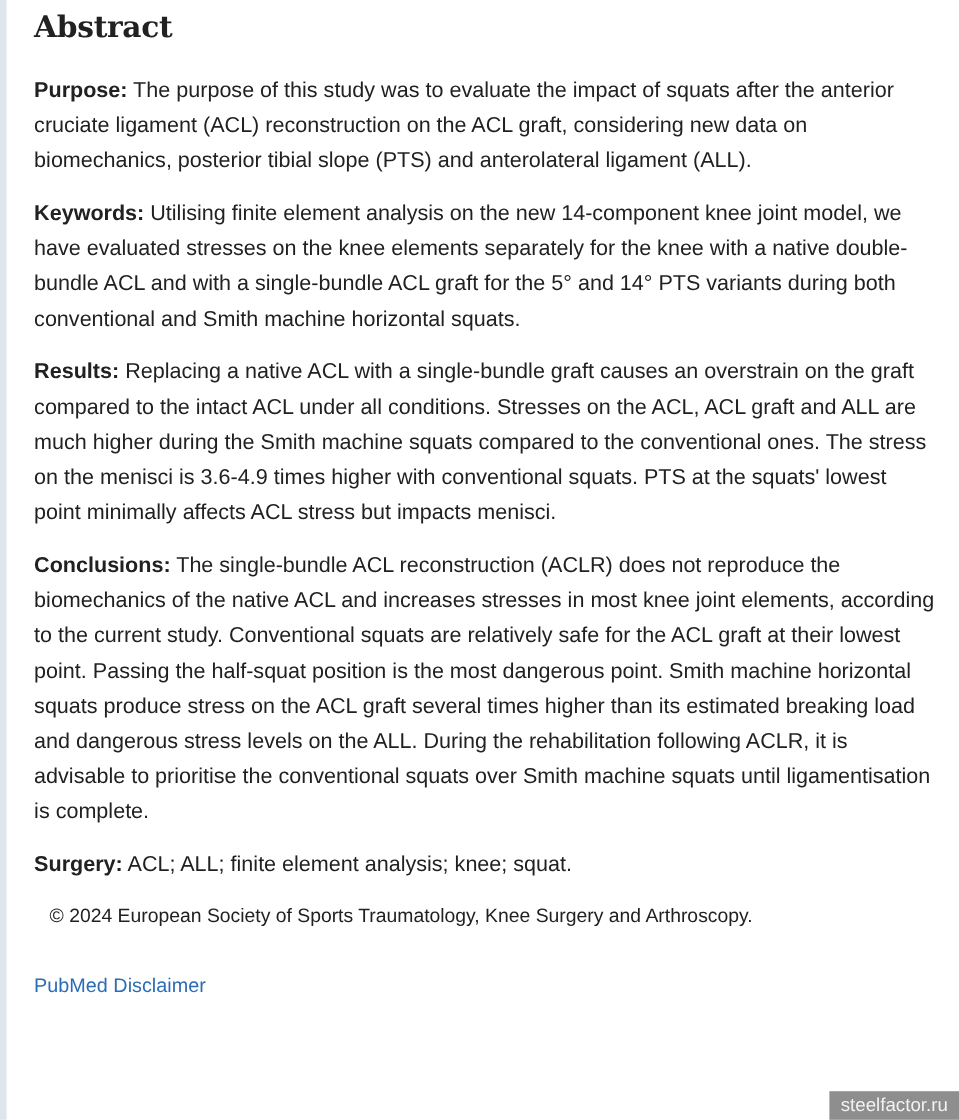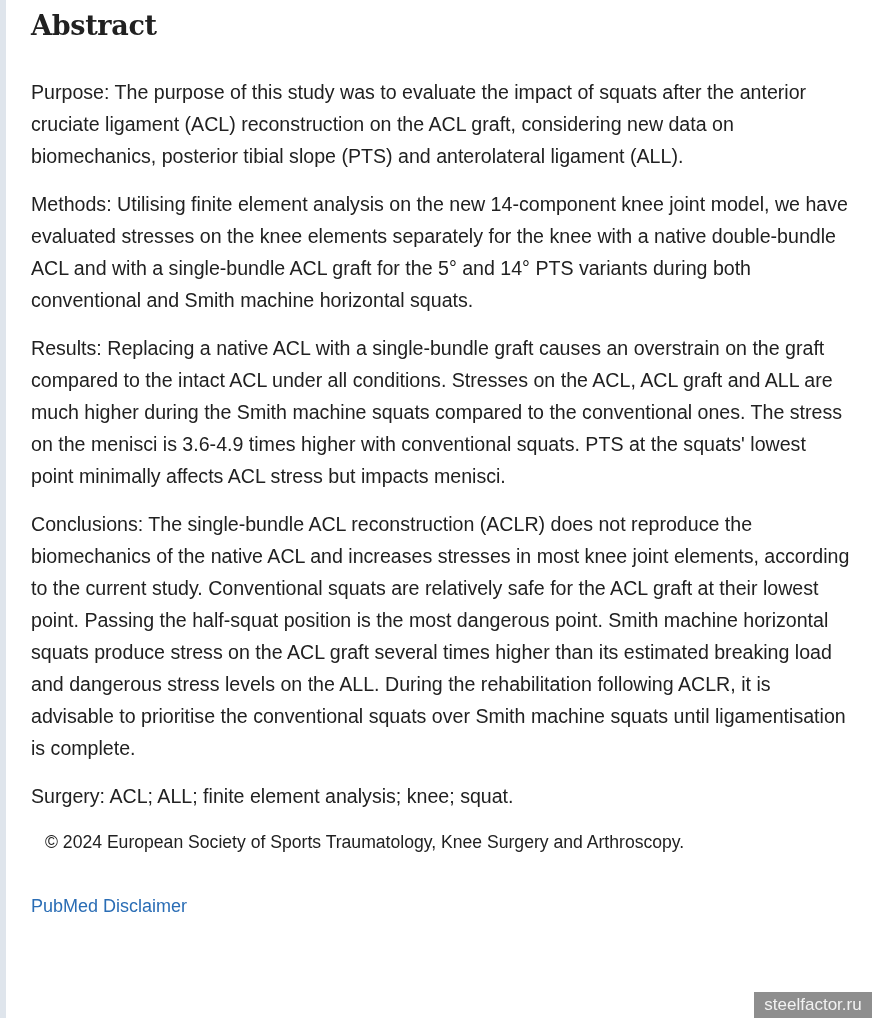--- a/index.html
+++ b/index.html
@@ -10,26 +10,26 @@
     color: #212121;
   }
   .left-rule {
     position: absolute; left: 0; top: 0; width: 6px; height: 1018px;
     background: #dfe5ec;
   }
   .content { position: absolute; left: 31px; top: 6px; width: 820px; }
   h2.title {
     font-family: "DejaVu Serif", "Liberation Serif", serif;
     font-weight: bold; font-size: 27px; color: #212121;
-    margin: 0 0 30px 0; line-height: 40px; letter-spacing: -0.3px;
+    margin: 0 0 20px 0; line-height: 40px; letter-spacing: -0.3px;
   }
   p.section {
     margin: 0 0 16px 0; font-size: 19.6px; line-height: 32px; color: #212121;
   }
-  p.section b { font-weight: normal; }
+  p.section b { font-weight: bold; }
   .kw { margin-bottom: 28px; }
   .copyright { font-size: 17.6px; line-height: 28px; margin: 0 0 36px 14px; color: #212121; }
   a.disclaimer {
     font-size: 18px; color: #2a6db5; text-decoration: none; line-height: 28px;
   }
   .watermark {
     position: absolute; right: 0; bottom: 0; width: 118px; height: 26px;
     background: #8e8e8e; color: #f2f2f2; font-size: 17px; line-height: 26px;
     text-align: center;
   }
@@ -37,21 +37,21 @@
 </head>
 <body>
 
 <div class="left-rule"></div>
 
 <div class="content">
   <h2 class="title">Abstract</h2>
 
   <p class="section"><b>Purpose:</b><span> The purpose of this study was to evaluate the impact of squats after the anterior cruciate ligament (ACL) reconstruction on the ACL graft, considering new data on biomechanics, posterior tibial slope (PTS) and anterolateral ligament (ALL).</span></p>
 
-  <p class="section"><b>Methods:</b><span> Utilising finite element analysis on the new 14-component knee joint model, we have evaluated stresses on the knee elements separately for the knee with a native double-bundle ACL and with a single-bundle ACL graft for the 5° and 14° PTS variants during both conventional and Smith machine horizontal squats.</span></p>
+  <p class="section"><b>Keywords:</b><span> Utilising finite element analysis on the new 14-component knee joint model, we have evaluated stresses on the knee elements separately for the knee with a native double-bundle ACL and with a single-bundle ACL graft for the 5° and 14° PTS variants during both conventional and Smith machine horizontal squats.</span></p>
 
   <p class="section"><b>Results:</b><span> Replacing a native ACL with a single-bundle graft causes an overstrain on the graft compared to the intact ACL under all conditions. Stresses on the ACL, ACL graft and ALL are much higher during the Smith machine squats compared to the conventional ones. The stress on the menisci is 3.6-4.9 times higher with conventional squats. PTS at the squats' lowest point minimally affects ACL stress but impacts menisci.</span></p>
 
   <p class="section"><b>Conclusions:</b><span> The single-bundle ACL reconstruction (ACLR) does not reproduce the biomechanics of the native ACL and increases stresses in most knee joint elements, according to the current study. Conventional squats are relatively safe for the ACL graft at their lowest point. Passing the half-squat position is the most dangerous point. Smith machine horizontal squats produce stress on the ACL graft several times higher than its estimated breaking load and dangerous stress levels on the ALL. During the rehabilitation following ACLR, it is advisable to prioritise the conventional squats over Smith machine squats until ligamentisation is complete.</span></p>
 
 
   <p class="section kw"><b>Surgery:</b><span> ACL; ALL; finite element analysis; knee; squat.</span></p>
 
   <p class="copyright">© 2024 European Society of Sports Traumatology, Knee Surgery and Arthroscopy.</p>
 

